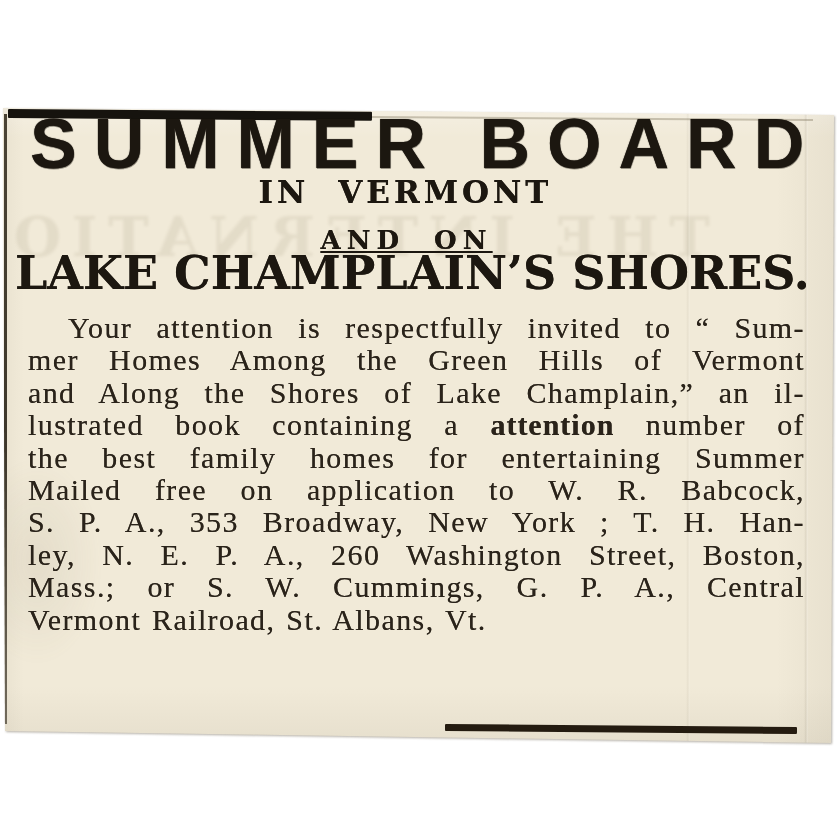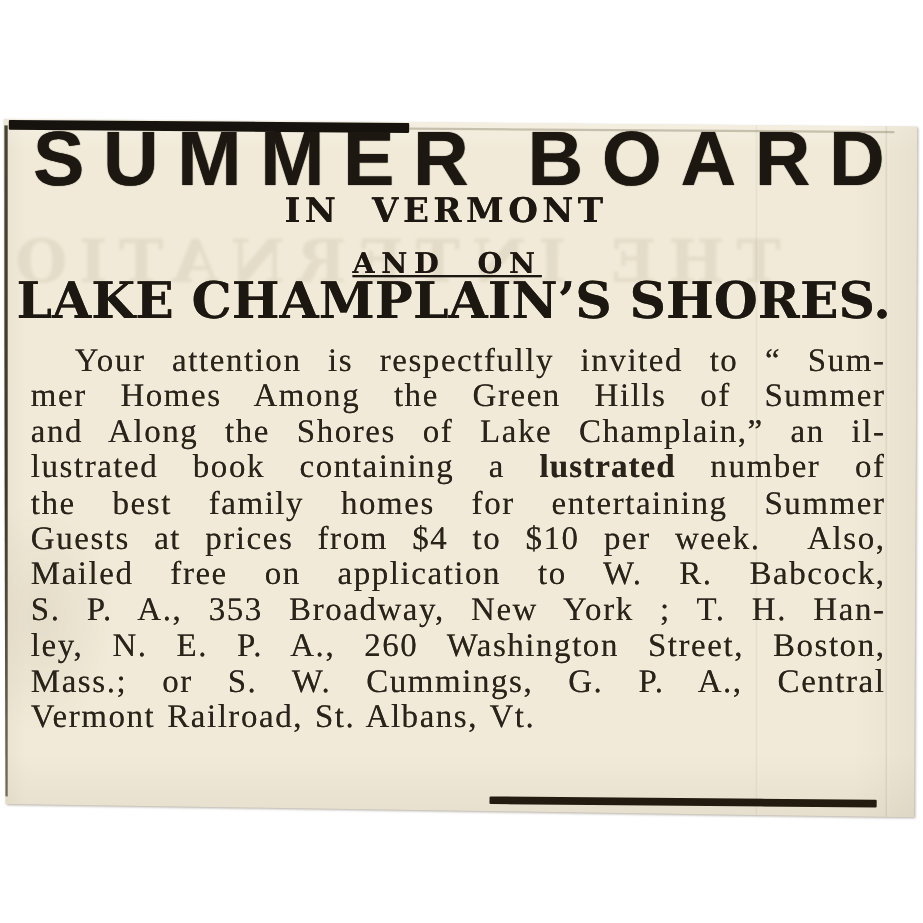--- a/index.html
+++ b/index.html
@@ -89,25 +89,24 @@
       <div class="top-rule-faint"></div>
       <div class="left-rule"></div>
 
       <div class="headline">SUMMER BOARD</div>
       <div class="subhead sub-vermont">IN VERMONT</div>
       <div class="subhead sub-andon">AND ON</div>
       <div class="subhead sub-lake">LAKE CHAMPLAIN’S SHORES.</div>
 
       <div class="body-col">
         <div class="bline first">Your attention is respectfully invited to “ Sum-</div>
-        <div class="bline">mer Homes Among the Green Hills of Summer</div>
+        <div class="bline">mer Homes Among the Green Hills of Vermont</div>
         <div class="bline">and Along the Shores of Lake Champlain,” an il-</div>
-        <div class="bline"><span>lustrated book containing a </span><span class="bold">lustrated</span><span> number of</span></div>
+        <div class="bline"><span>lustrated book containing a </span><span class="bold">attention</span><span> number of</span></div>
         <div class="bline">the best family homes for entertaining Summer</div>
-        <div class="bline">Guests at prices from $4 to $10 per week.&nbsp; Also,</div>
         <div class="bline">Mailed free on application to W. R. Babcock,</div>
         <div class="bline">S. P. A., 353 Broadway, New York ; T. H. Han-</div>
         <div class="bline">ley, N. E. P. A., 260 Washington Street, Boston,</div>
         <div class="bline">Mass.; or S. W. Cummings, G. P. A., Central</div>
         <div class="bline last">Vermont Railroad, St. Albans, Vt.</div>
       </div>
 
       <div class="bottom-rule"></div>
     </div>
   </div>

